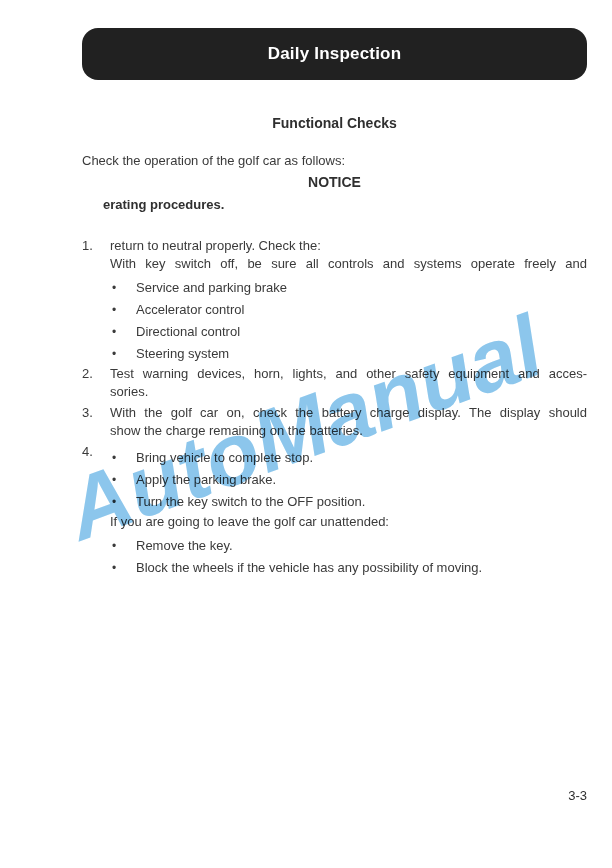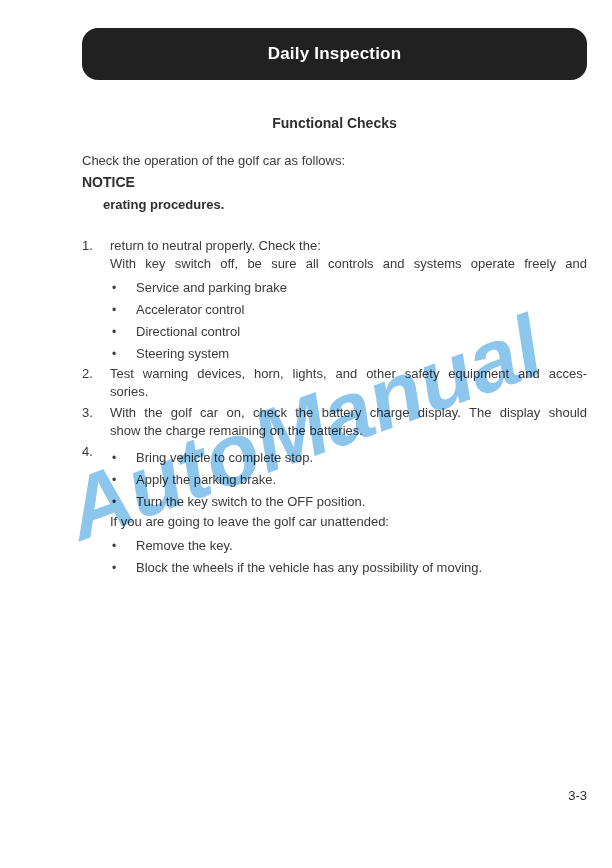--- a/index.html
+++ b/index.html
@@ -48,20 +48,21 @@
   .intro {
     margin-top: 20px;
     font-size: 13px;
     line-height: 18px;
   }
   .notice-label {
     margin-top: 3px;
     font-size: 14px;
     font-weight: bold;
     line-height: 18px;
+    text-align: center;
     color: #2f2f2f;
   }
   .notice-body {
     margin-top: 5px;
     margin-left: 21px;
     margin-right: 24px;
     font-size: 13px;
     font-weight: bold;
     line-height: 18px;
     color: #2f2f2f;

